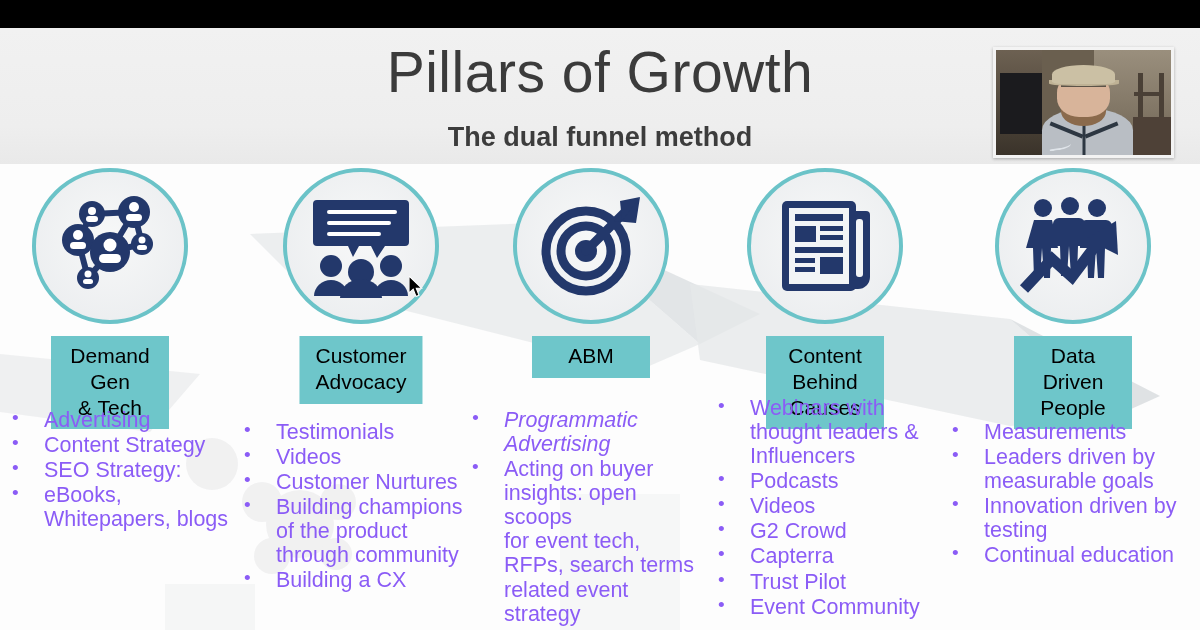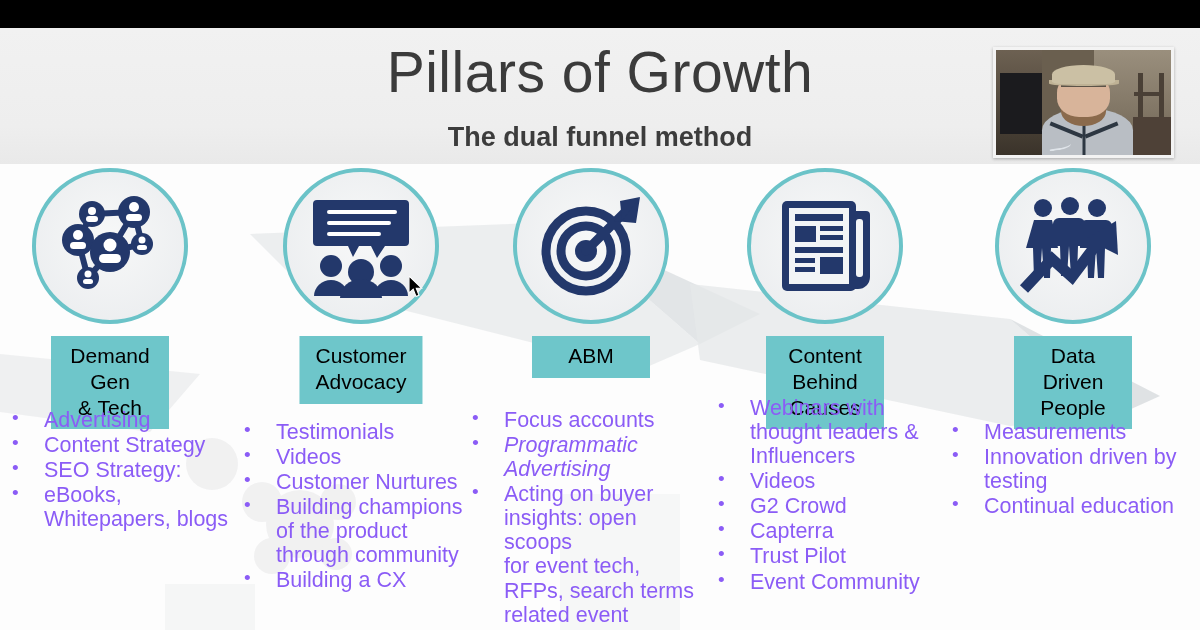--- a/index.html
+++ b/index.html
@@ -372,44 +372,46 @@
         <li>Testimonials</li>
         <li>Videos</li>
         <li>Customer Nurtures</li>
         <li style="white-space:pre-line;">Building champions
 of the product
 through community</li>
         <li>Building a CX</li>
       </ul>
 
       <ul class="bullets" style="left:466px; top:244px; width:244px;">
-        <li>Focus accounts</li>
         <li style="white-space:pre-line;font-style:italic;">Programmatic
 Advertising</li>
         <li style="white-space:pre-line;">Acting on buyer
 insights: open scoops
 for event tech,
 RFPs, search terms
 related event strategy</li>
 
       </ul>
 
       <ul class="bullets" style="left:712px; top:232px; width:240px;">
         <li style="white-space:pre-line;">Webinars with
 thought leaders &amp;
 Influencers</li>
+        <li>Podcasts</li>
         <li>Videos</li>
         <li>G2 Crowd</li>
         <li>Capterra</li>
         <li>Trust Pilot</li>
         <li>Event Community</li>
       </ul>
 
       <ul class="bullets" style="left:946px; top:256px; width:250px;">
         <li>Measurements</li>
+        <li style="white-space:pre-line;">Leaders driven by
+measurable goals</li>
         <li style="white-space:pre-line;">Innovation driven by
 testing</li>
         <li>Continual education</li>
       </ul>
 
     </div>
 
     <svg id="cursor" viewBox="0 0 16 22">
       <polygon points="0,0 0,17 4.2,13.2 7,20.5 10,19.2 7.3,12.2 12.6,12.2" fill="#000000" stroke="#ffffff" stroke-width="1.1"></polygon>
     </svg>

